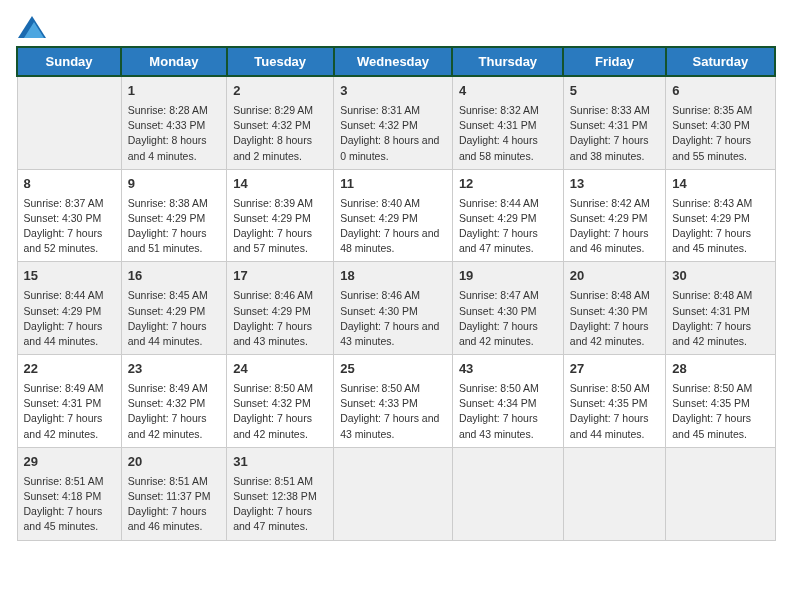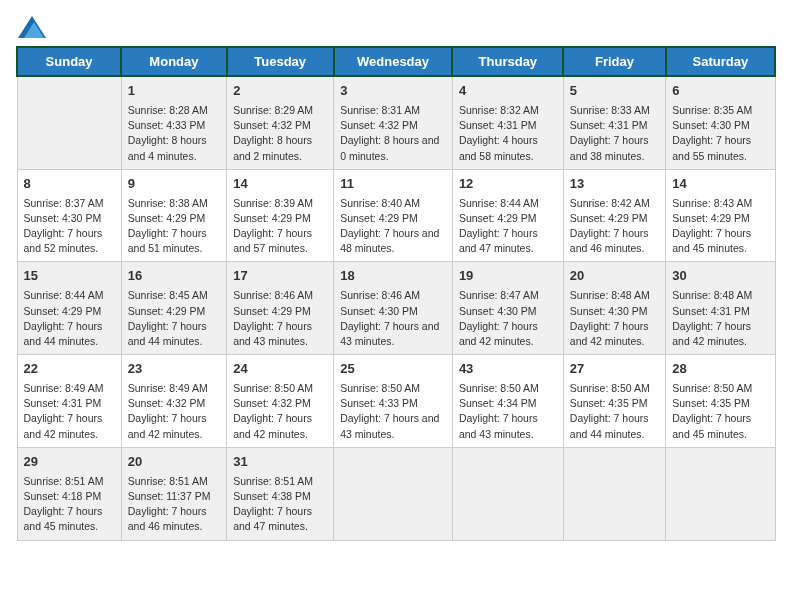--- a/index.html
+++ b/index.html
@@ -147,20 +147,20 @@
         <td><span class="day-num">23</span><span>Sunrise: 8:49 AM</span><br><span>Sunset: 4:32 PM</span><br><span>Daylight: 7 hours and 42 minutes.</span></td>
         <td><span class="day-num">24</span><span>Sunrise: 8:50 AM</span><br><span>Sunset: 4:32 PM</span><br><span>Daylight: 7 hours and 42 minutes.</span></td>
         <td><span class="day-num">25</span><span>Sunrise: 8:50 AM</span><br><span>Sunset: 4:33 PM</span><br><span>Daylight: 7 hours and 43 minutes.</span></td>
         <td><span class="day-num">43</span><span>Sunrise: 8:50 AM</span><br><span>Sunset: 4:34 PM</span><br><span>Daylight: 7 hours and 43 minutes.</span></td>
         <td><span class="day-num">27</span><span>Sunrise: 8:50 AM</span><br><span>Sunset: 4:35 PM</span><br><span>Daylight: 7 hours and 44 minutes.</span></td>
         <td><span class="day-num">28</span><span>Sunrise: 8:50 AM</span><br><span>Sunset: 4:35 PM</span><br><span>Daylight: 7 hours and 45 minutes.</span></td>
       </tr>
       <tr>
         <td><span class="day-num">29</span><span>Sunrise: 8:51 AM</span><br><span>Sunset: 4:18 PM</span><br><span>Daylight: 7 hours and 45 minutes.</span></td>
         <td><span class="day-num">20</span><span>Sunrise: 8:51 AM</span><br><span>Sunset: 11:37 PM</span><br><span>Daylight: 7 hours and 46 minutes.</span></td>
-        <td><span class="day-num">31</span><span>Sunrise: 8:51 AM</span><br><span>Sunset: 4:38 PM</span><br><span>Daylight: 7 hours and 47 minutes.</span></td>
+        <td><span class="day-num">31</span><span>Sunrise: 8:51 AM</span><br><span>Sunset: 12:38 PM</span><br><span>Daylight: 7 hours and 47 minutes.</span></td>
         <td class="empty-cell"></td>
         <td class="empty-cell"></td>
         <td class="empty-cell"></td>
         <td class="empty-cell"></td>
       </tr>
     </tbody>
 </table>
 
 </body></html>

